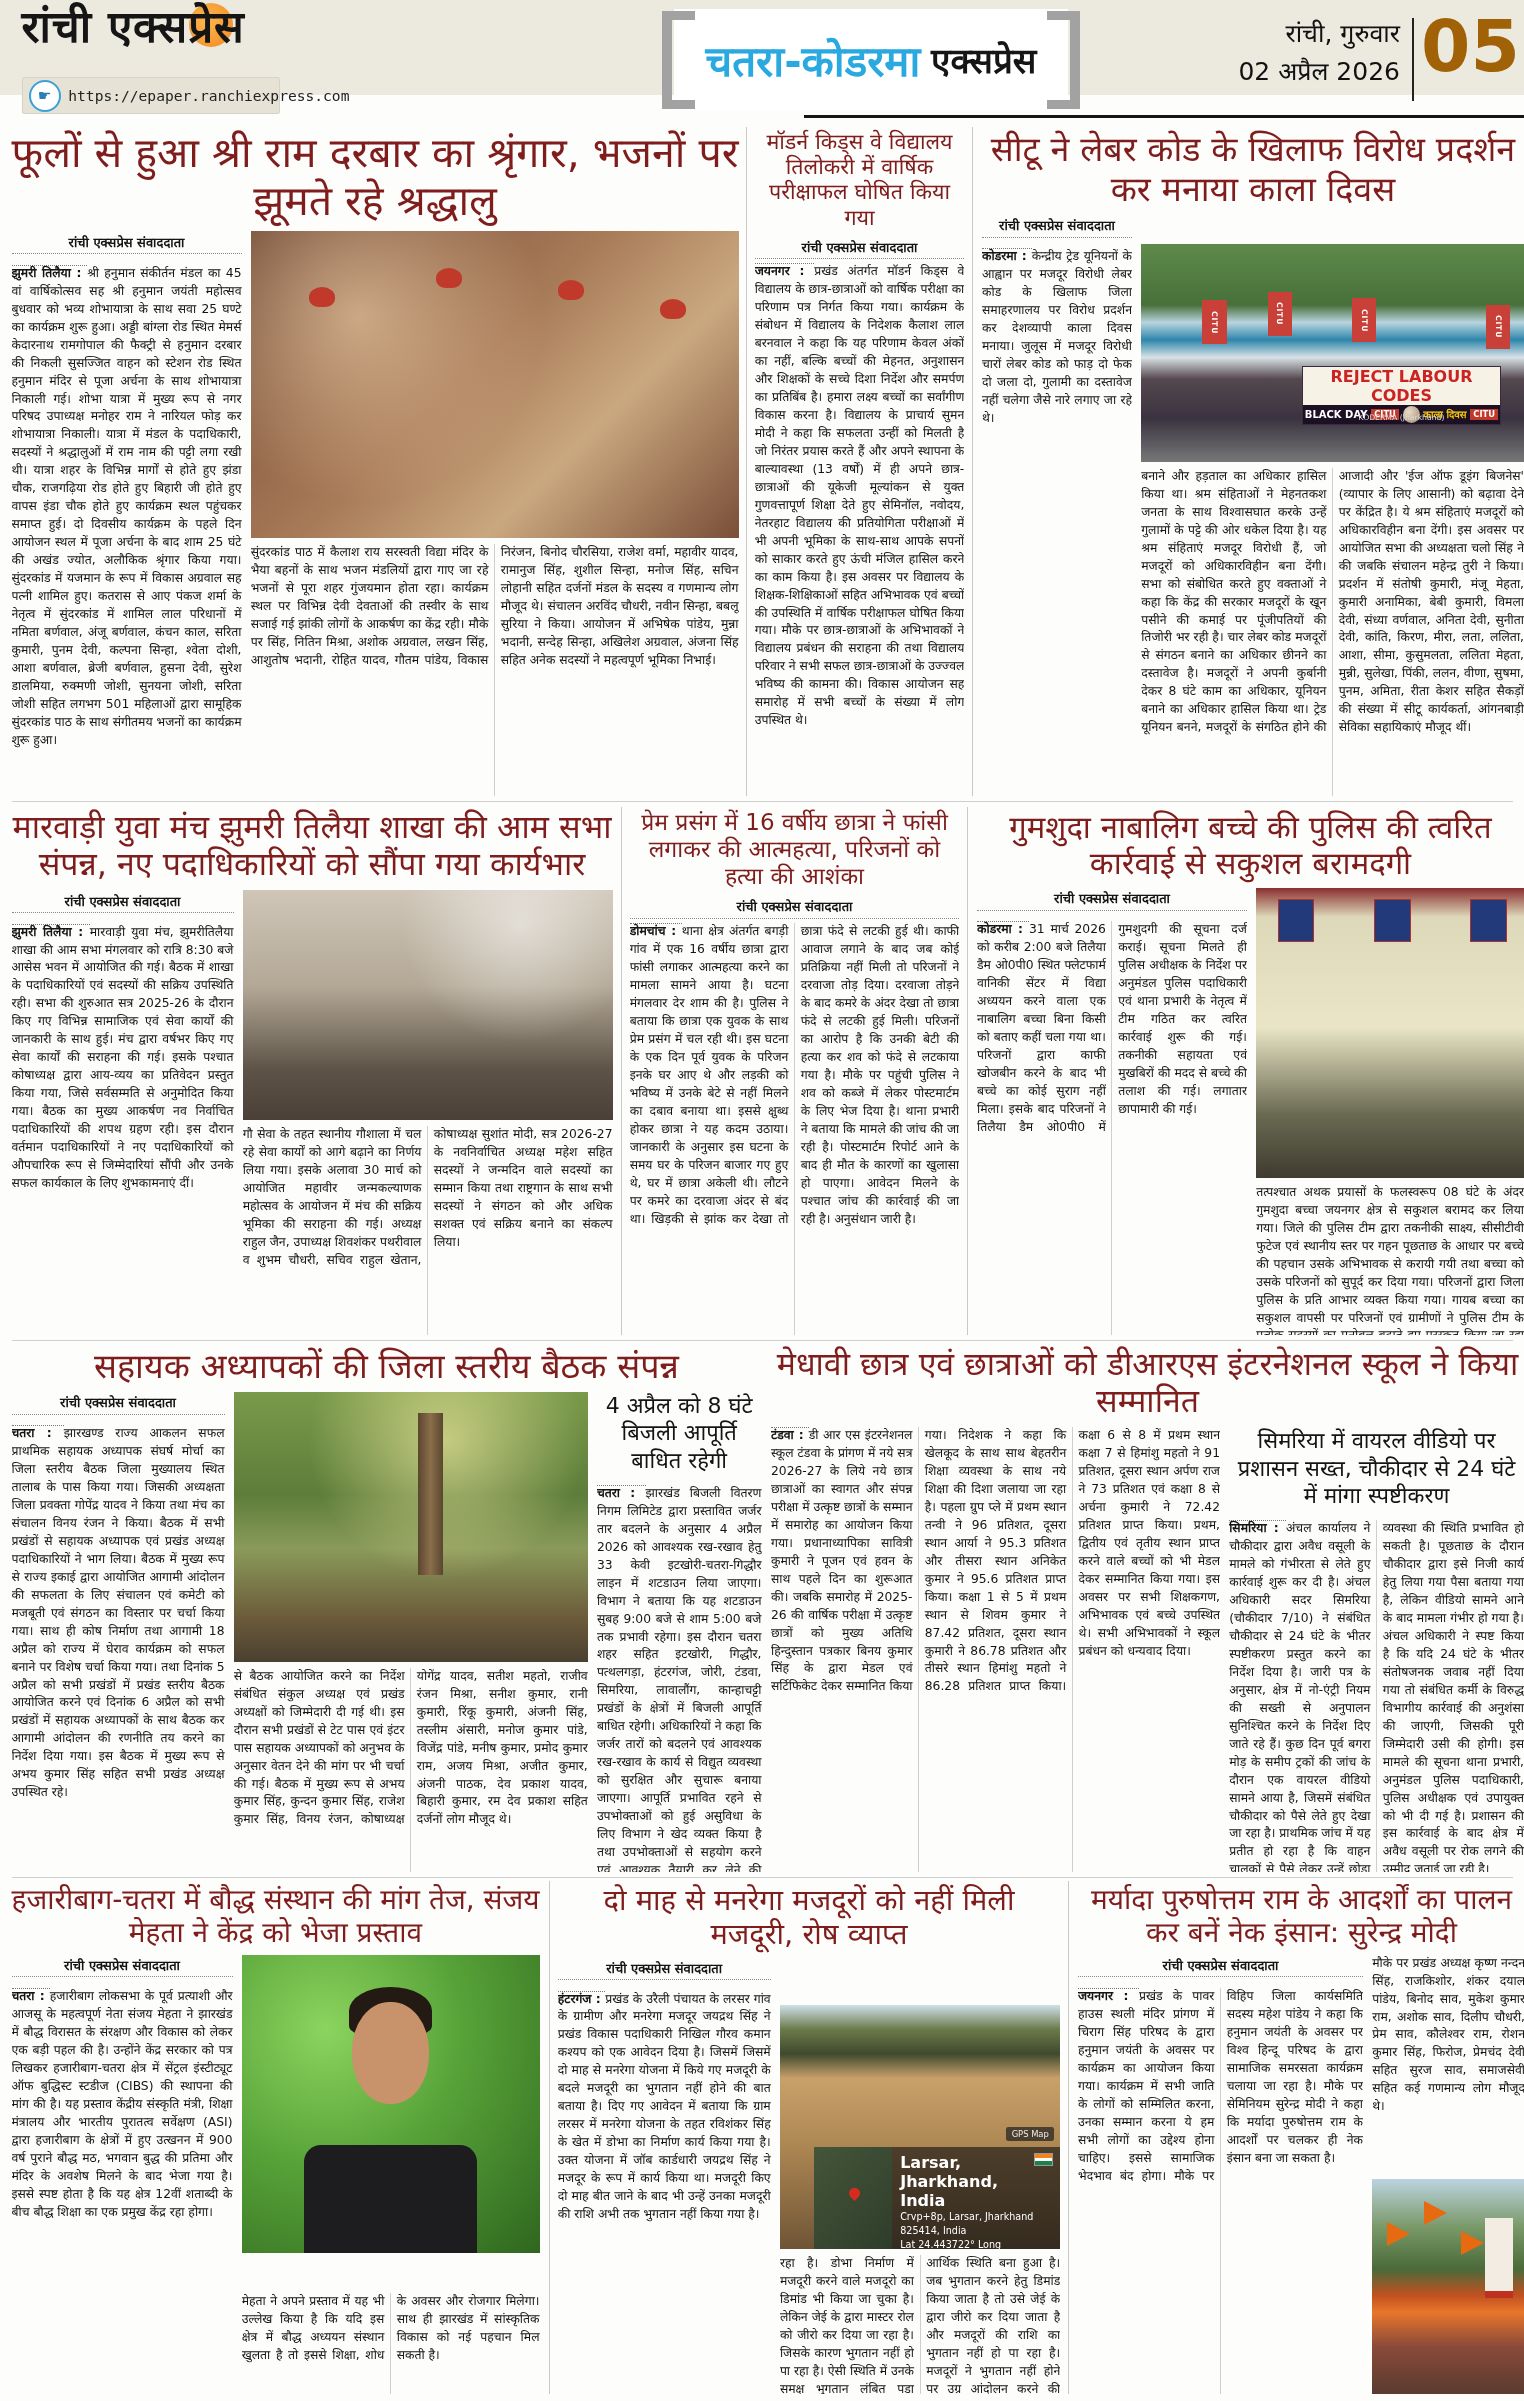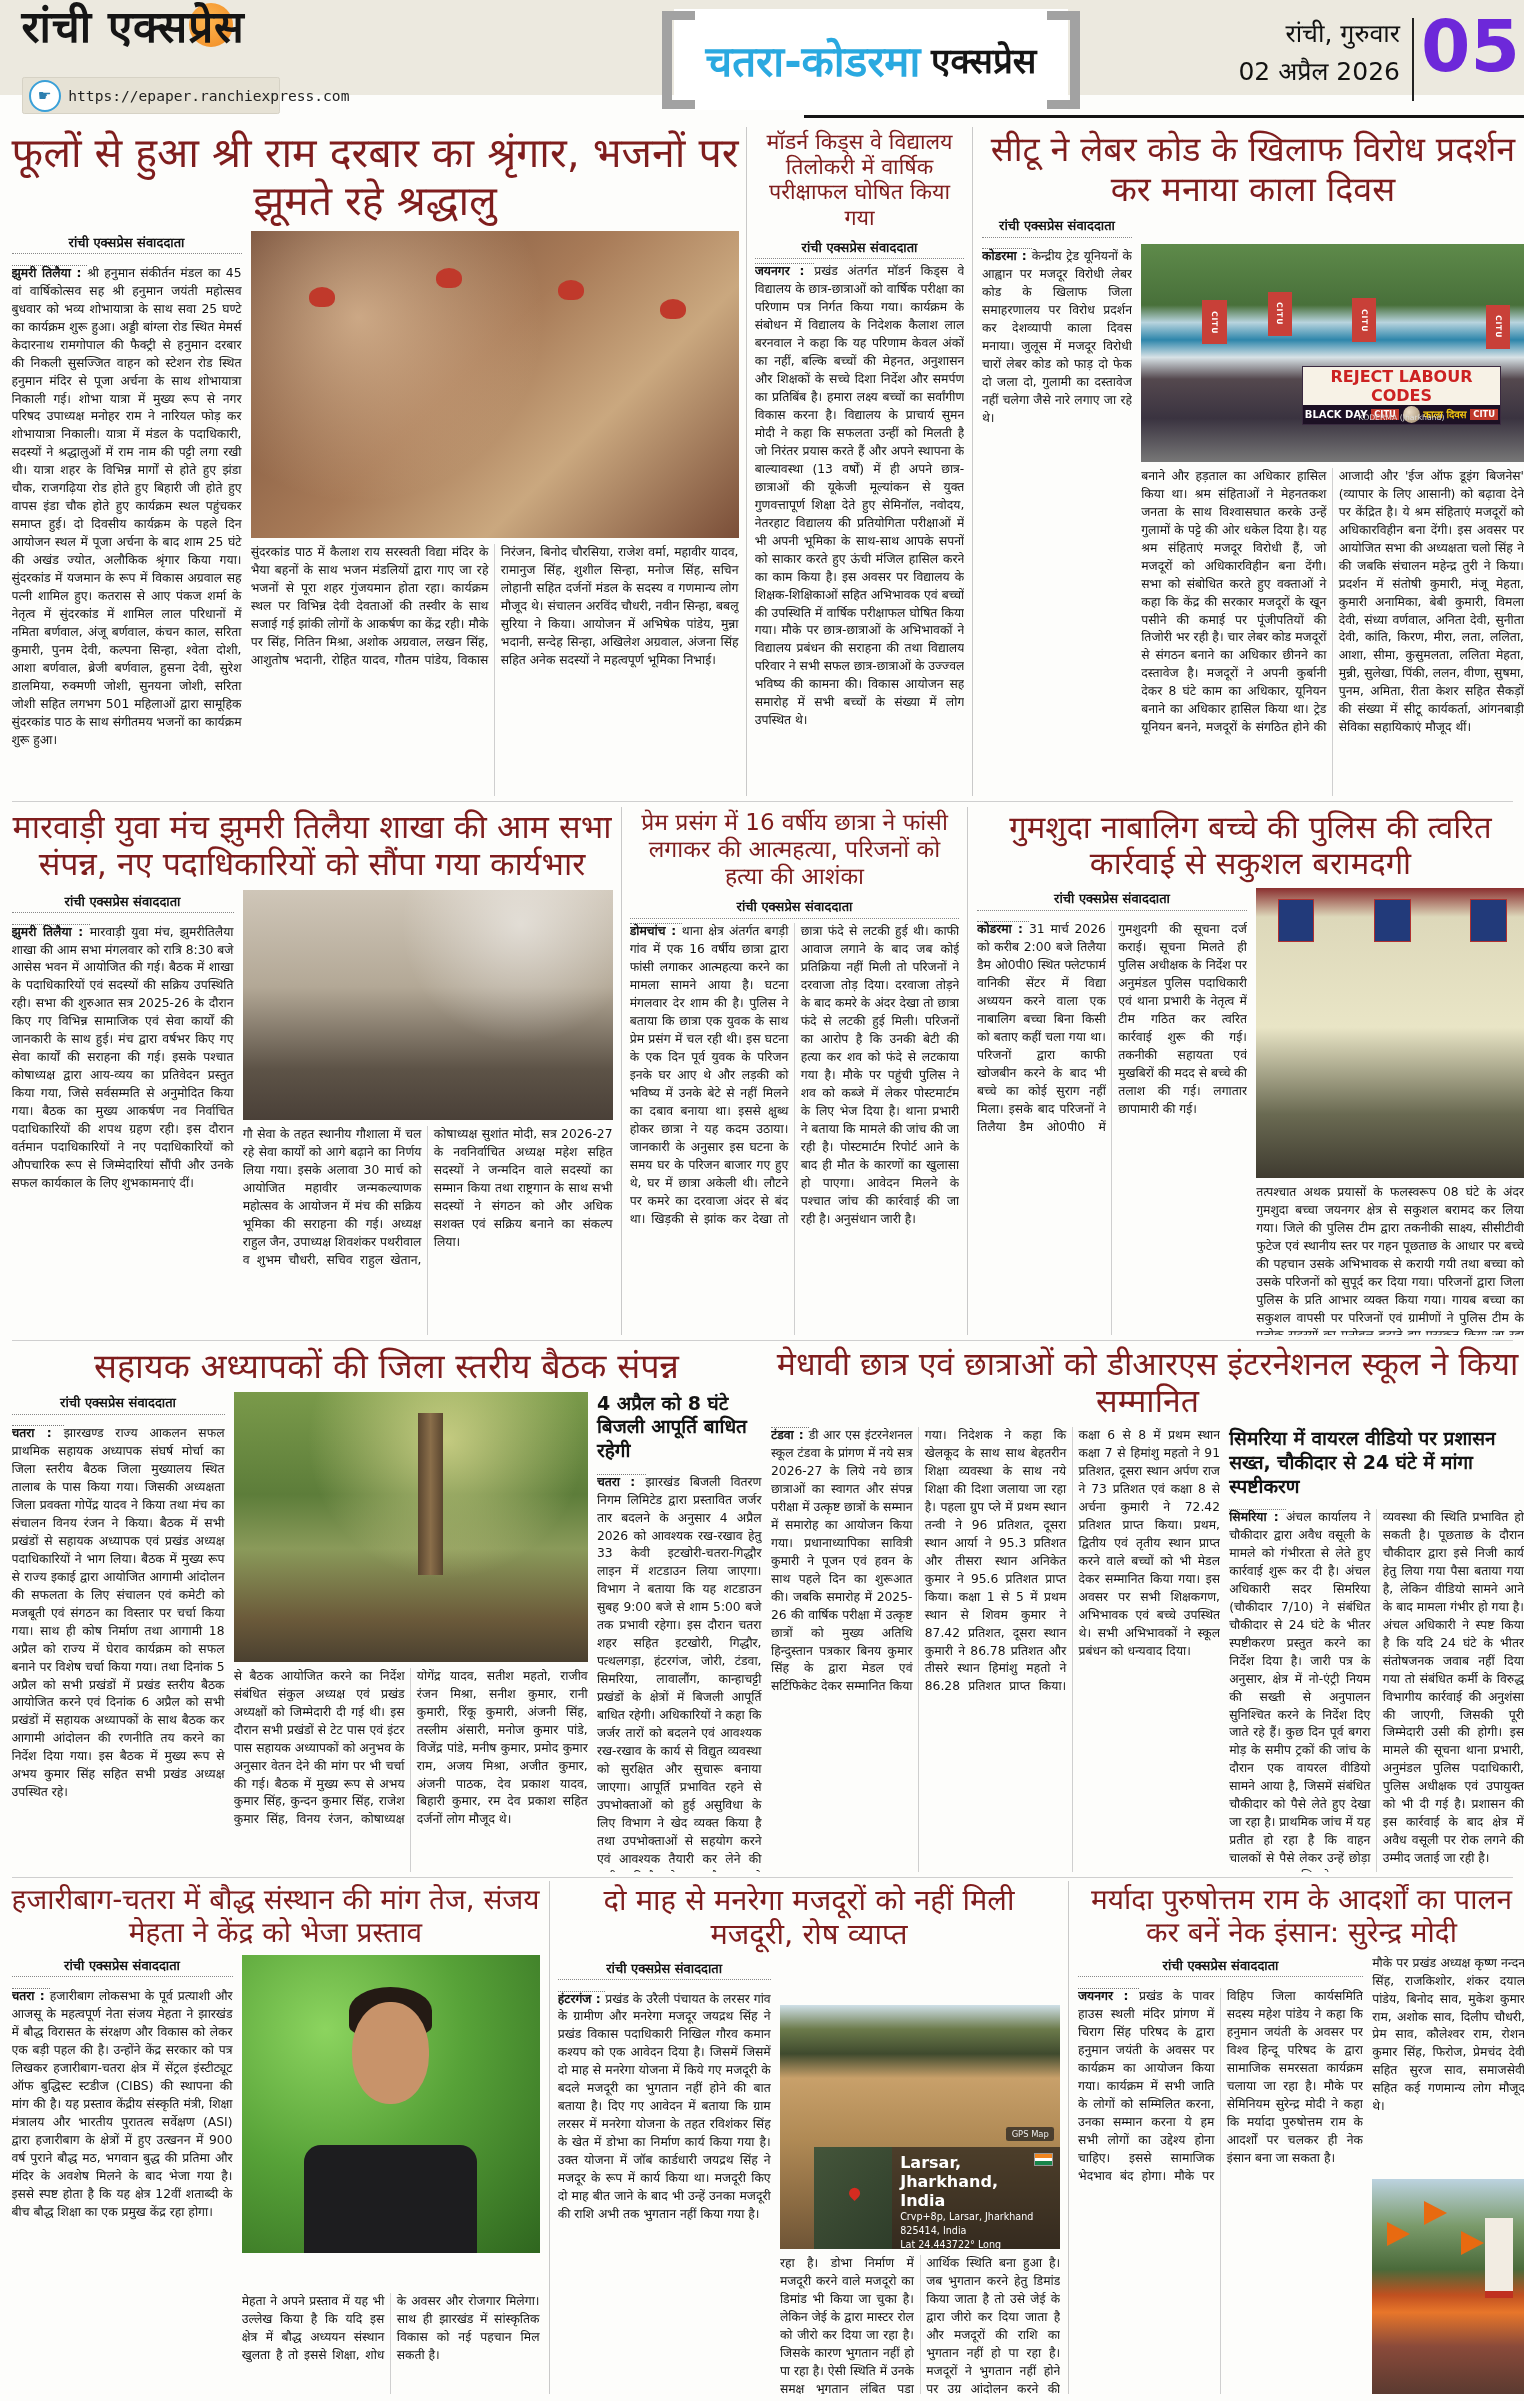--- a/index.html
+++ b/index.html
@@ -18,21 +18,21 @@
   .url-text{font-family:"DejaVu Sans Mono", monospace;font-size:14.6px;color:#222;}
   .edition-box{position:absolute;left:674px;top:9.2px;width:394px;height:101px;background:#fff;
                display:flex;align-items:center;justify-content:center;gap:10.7px;}
   .bracket{width:23px;height:80px;flex:none;}
   .bracket-l{border-left:10.7px solid #a2a2a2;border-top:9.2px solid #a2a2a2;border-bottom:9.2px solid #a2a2a2;}
   .bracket-r{border-right:10.7px solid #a2a2a2;border-top:9.2px solid #a2a2a2;border-bottom:9.2px solid #a2a2a2;}
   .edition-city{font-size:42px;font-weight:900;color:#2aa9e0;white-space:nowrap;}
   .edition-suffix{font-size:35px;font-weight:900;color:#151515;white-space:nowrap;}
   .date-block{position:absolute;left:1166px;top:15.3px;width:234px;text-align:right;font-size:25px;line-height:1.5;color:#111;}
   .date-divider{position:absolute;left:1412px;top:18.4px;width:2.3px;height:83px;background:#222;}
-  .page-num{position:absolute;left:1421px;top:10.7px;font-size:71px;font-weight:900;color:#6d28d9;line-height:1;}
+  .page-num{position:absolute;left:1421px;top:10.7px;font-size:71px;font-weight:900;color:#a16207;line-height:1;}
   .mast-rule{position:absolute;left:804px;top:115px;width:720px;height:3.1px;background:#151515;}
   
   .article{position:absolute;box-sizing:border-box;display:flex;flex-direction:column;}
   .kicker{text-align:center;font-weight:bold;font-size:16px;margin:0 0 3.1px 0;}
   .headline{text-align:center;font-weight:400;line-height:1.18;margin:1.5px 0 6.1px 0;color:#7f1d1d;}
   .byline{text-align:center;font-weight:bold;font-size:13px;margin:1.5px 0 4.6px 0;border-bottom:0.8px dotted #888;padding-bottom:2.3px;}
   .body-text{font-size:12.3px;line-height:1.46;text-align:justify;overflow:hidden;min-height:0;}
   .dateline{font-weight:bold;border-top:0.8px dotted #777;}
   .cols-2{columns:2;column-gap:12.3px;column-rule:0.8px solid #cfcfcf;}
   .cols-3{columns:3;column-gap:12.3px;column-rule:0.8px solid #cfcfcf;}
@@ -72,21 +72,21 @@
   .gps-map{width:32%;background:linear-gradient(135deg,#44553a,#2e3d2a);position:relative;flex:none;}
   .gps-pin{position:absolute;left:45%;top:40%;width:10.7px;height:10.7px;border-radius:50% 50% 50% 0;transform:rotate(-45deg);background:#d62c20;}
   .gps-info{flex:1;background:rgba(18,18,18,.62);color:#fff;padding:6.1px 7.7px;box-sizing:border-box;position:relative;}
   .gps-loc{font-size:16px;font-weight:bold;display:flex;align-items:flex-start;gap:6.1px;}
   .flag{display:inline-block;width:17px;height:11.5px;background:linear-gradient(180deg,#f0851f 33%,#fff 33%,#fff 66%,#17854a 66%);border:0.8px solid #999;flex:none;}
   .gps-addr,.gps-coord{font-size:9.6px;line-height:1.5;}
   .gps-badge{position:absolute;right:6.1px;top:-20px;background:rgba(30,30,30,.7);color:#eee;font-size:8.4px;padding:2.3px 5.4px;border-radius:2.3px;}
   .photo-procession{background:linear-gradient(180deg,#bcd3e0 0%,#7a9a6a 22%,#4a6a3a 42%,#c05020 54%,#e8762a 62%,#8a4a3a 78%,#5a3a30 100%);}
   .flag-tri{position:absolute;width:0;height:0;border-top:12.3px solid transparent;border-bottom:12.3px solid transparent;border-left:23px solid #e86a10;}
   .temple{position:absolute;right:8%;top:18%;width:18%;height:34%;background:#f2ece2;border-bottom:7.7px solid #c03020;}
-  .sub-head{font-size:19px;font-weight:700;line-height:1.25;margin:0 0 4.6px 0;}
+  .sub-head{font-size:22px;font-weight:400;text-align:center;line-height:1.25;margin:0 0 4.6px 0;}
 </style>
 </head>
 <body>
 
 <div class="page">
 
   <div class="masthead">
     <div class="logo-wrap">
       <div class="sun"></div>
       <div class="logo-title">रांची एक्सप्रेस</div>

